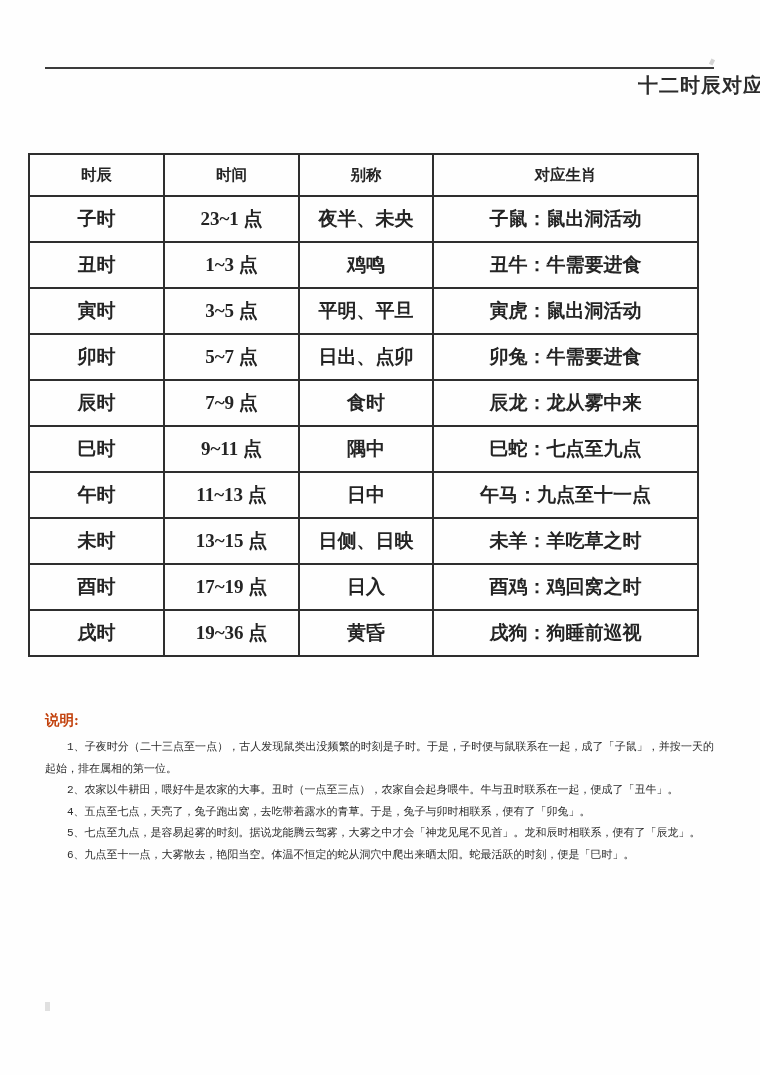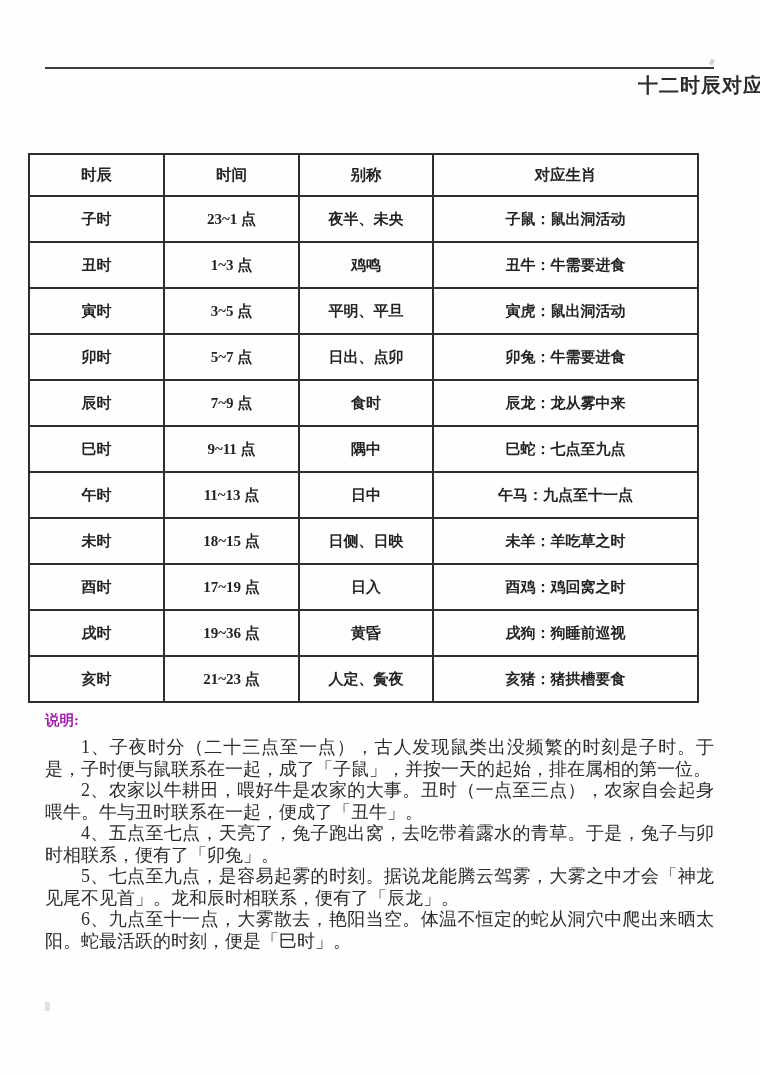--- a/index.html
+++ b/index.html
@@ -72,41 +72,42 @@
     font-weight: bold;
     color: #242424;
     padding: 0 2px;
   }
   table.shichen th {
     height: 40px;
     font-size: 15.5px;
   }
   table.shichen td {
     height: 44px;
-    font-size: 15px;
+    font-size: 19px;
   }
   .notes {
     position: absolute;
     left: 45px;
     top: 711px;
     width: 669px;
   }
   .notes-heading {
     font-weight: bold;
     font-size: 14.5px;
-    color: #a21caf;
+    color: #c2410c;
     margin: 0 0 7px 0;
   }
   .notes p {
     margin: 0;
     text-indent: 2em;
-    font-size: 18px;
+    font-size: 11px;
     line-height: 21.5px;
     text-align: justify;
     color: #2c2c2c;
+    font-family: Liberation Mono, monospace;
   }
 </style>
 </head>
 <body>
 
 <div class="page">
 
   <div class="top-rule"></div>
   <div class="artifact-tr"></div>
 
@@ -165,41 +166,35 @@
         <td>巳蛇：七点至九点</td>
       </tr>
       <tr>
         <td>午时</td>
         <td>11~13 点</td>
         <td>日中</td>
         <td>午马：九点至十一点</td>
       </tr>
       <tr>
         <td>未时</td>
-        <td>18~15 点</td>
+        <td>13~15 点</td>
         <td>日侧、日映</td>
         <td>未羊：羊吃草之时</td>
       </tr>
       <tr>
         <td>酉时</td>
         <td>17~19 点</td>
         <td>日入</td>
         <td>酉鸡：鸡回窝之时</td>
       </tr>
       <tr>
         <td>戌时</td>
         <td>19~36 点</td>
         <td>黄昏</td>
         <td>戌狗：狗睡前巡视</td>
-      </tr>
-      <tr>
-        <td>亥时</td>
-        <td>21~23 点</td>
-        <td>人定、夤夜</td>
-        <td>亥猪：猪拱槽要食</td>
       </tr>
     </tbody>
   </table>
 
   <div class="notes">
     <div class="notes-heading">说明:</div>
     <p>1、子夜时分（二十三点至一点），古人发现鼠类出没频繁的时刻是子时。于是，子时便与鼠联系在一起，成了「子鼠」，并按一天的起始，排在属相的第一位。</p>
     <p>2、农家以牛耕田，喂好牛是农家的大事。丑时（一点至三点），农家自会起身喂牛。牛与丑时联系在一起，便成了「丑牛」。</p>
     <p>4、五点至七点，天亮了，兔子跑出窝，去吃带着露水的青草。于是，兔子与卯时相联系，便有了「卯兔」。</p>
     <p>5、七点至九点，是容易起雾的时刻。据说龙能腾云驾雾，大雾之中才会「神龙见尾不见首」。龙和辰时相联系，便有了「辰龙」。</p>

